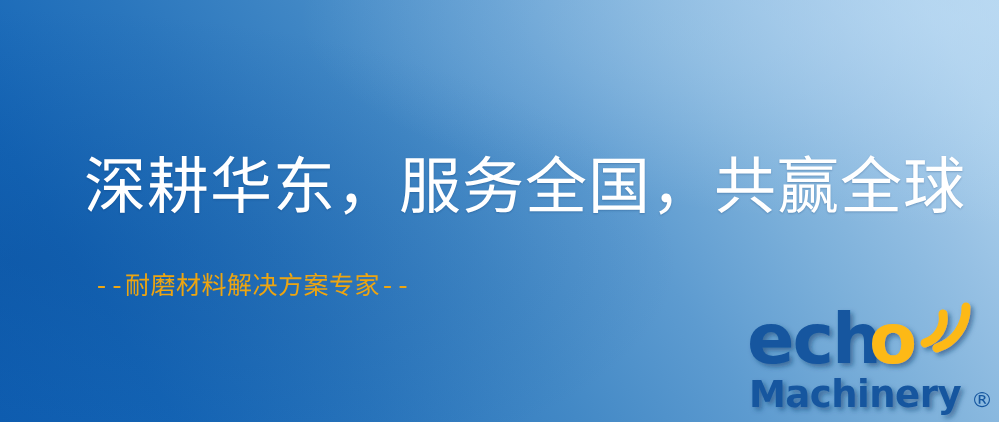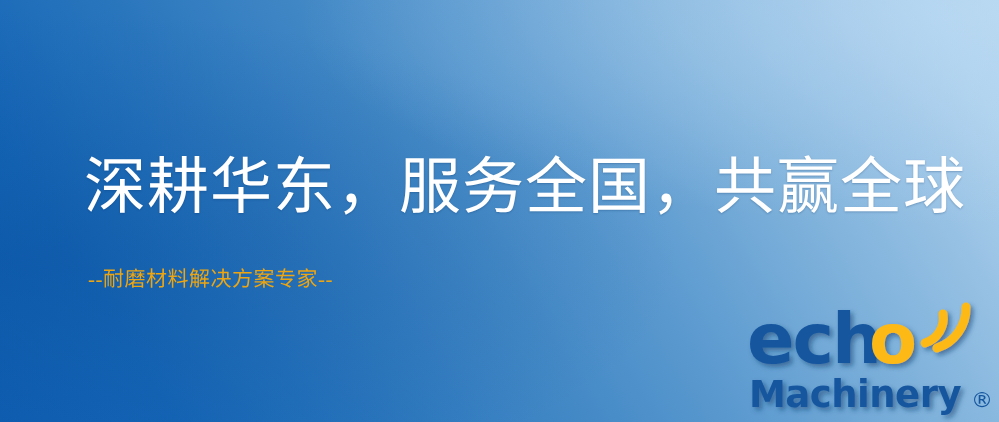--- a/index.html
+++ b/index.html
@@ -55,23 +55,23 @@
     letter-spacing: 1px;
     white-space: nowrap;
     text-shadow: 0 1px 2px rgba(10,50,100,0.28);
     z-index: 3;
   }
 
   #subtitle {
     position: absolute;
     left: 88px;
     top: 267px;
-    margin: 0;
-    font-family: Liberation Serif, serif;
-    font-size: 21px;
+    margin: 6px;
+    font-family: Liberation Mono, monospace;
+    font-size: 25px;
     line-height: 1.2;
     font-weight: 400;
     color: #eda511;
     letter-spacing: 0.5px;
     white-space: nowrap;
     z-index: 3;
   }
 
   
   #logo {

